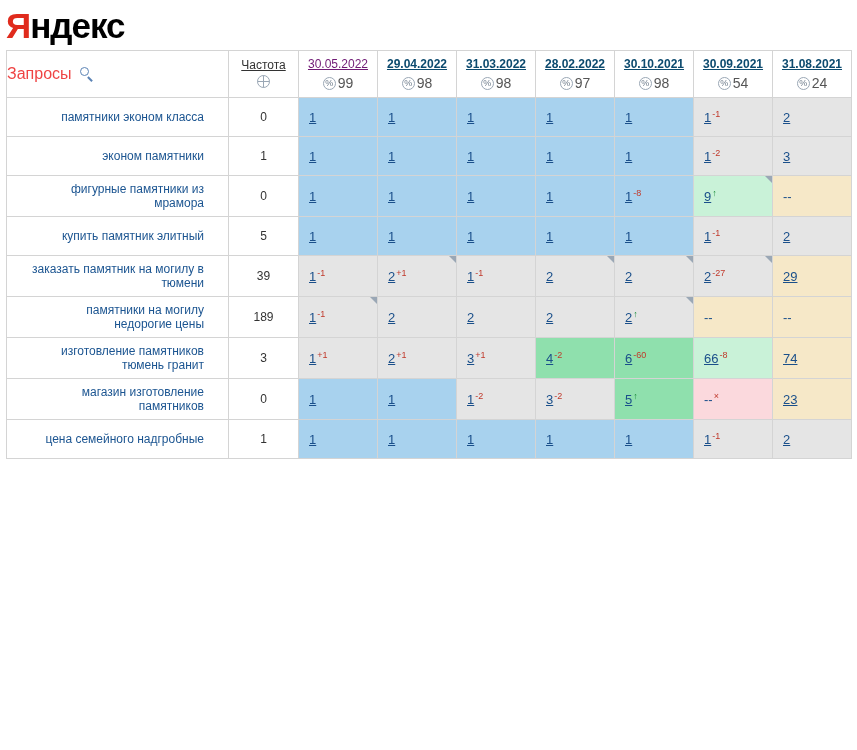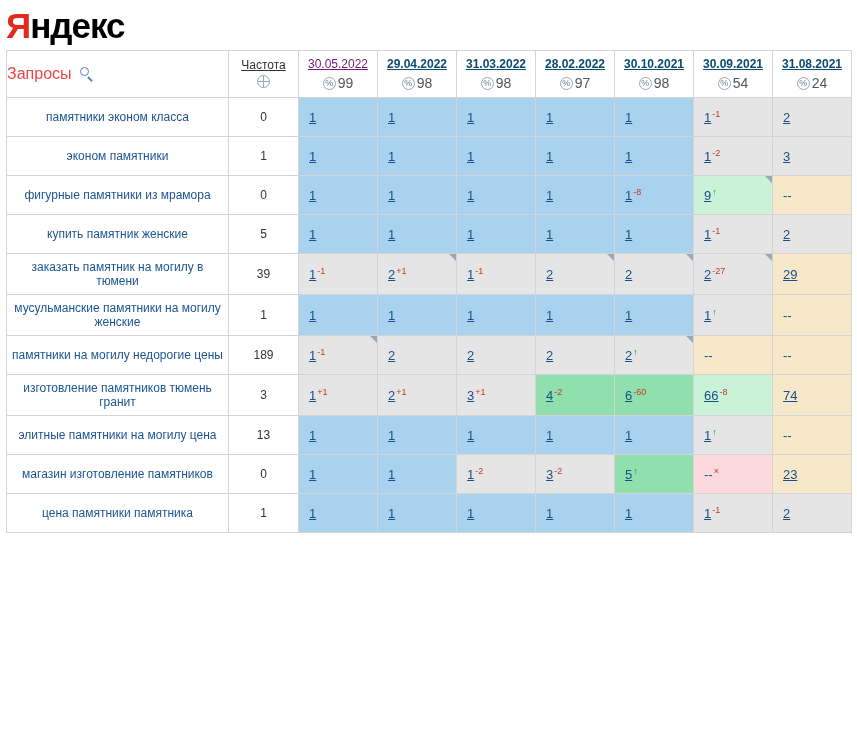--- a/index.html
+++ b/index.html
@@ -139,22 +139,22 @@
     text-align: center;
     box-sizing: border-box;
   }
   .pct-val {
     font-size: 14px;
     color: #555555;
   }
 
   
   tbody td.q {
-    text-align: center;
-    padding: 6px 4px;
+    text-align: right;
+    padding: 6px 24px;
     font-size: 12px;
     color: #1c5591;
     line-height: 14px;
     background: #ffffff;
   }
   tbody td.freq {
     text-align: center;
     font-size: 12px;
     color: #333333;
     background: #ffffff;
@@ -310,51 +310,40 @@
           <td class="freq">0</td>
           <td class="pos bg-blue"><span class="val">1</span></td>
           <td class="pos bg-blue"><span class="val">1</span></td>
           <td class="pos bg-blue"><span class="val">1</span></td>
           <td class="pos bg-blue"><span class="val">1</span></td>
           <td class="pos bg-blue"><span class="val">1</span><span class="delta down">-8</span></td>
           <td class="pos bg-green-l"><span class="val">9</span><span class="delta up">↑</span><span class="corner"></span></td>
           <td class="pos bg-cream"><span class="val nolink">--</span></td>
         </tr>
         <tr>
-          <td class="q">купить памятник женские</td>
+          <td class="q">купить памятник элитный</td>
           <td class="freq">5</td>
           <td class="pos bg-blue"><span class="val">1</span></td>
           <td class="pos bg-blue"><span class="val">1</span></td>
           <td class="pos bg-blue"><span class="val">1</span></td>
           <td class="pos bg-blue"><span class="val">1</span></td>
           <td class="pos bg-blue"><span class="val">1</span></td>
           <td class="pos bg-blue-l"><span class="val">1</span><span class="delta down">-1</span></td>
           <td class="pos bg-blue-l"><span class="val">2</span></td>
         </tr>
         <tr>
           <td class="q">заказать памятник на могилу в тюмени</td>
           <td class="freq">39</td>
           <td class="pos bg-blue-l"><span class="val">1</span><span class="delta down">-1</span></td>
           <td class="pos bg-blue-l"><span class="val">2</span><span class="delta down">+1</span><span class="corner"></span></td>
           <td class="pos bg-blue-l"><span class="val">1</span><span class="delta down">-1</span></td>
           <td class="pos bg-blue-l"><span class="val">2</span><span class="corner"></span></td>
           <td class="pos bg-blue-l"><span class="val">2</span><span class="corner"></span></td>
           <td class="pos bg-blue-l"><span class="val">2</span><span class="delta down">-27</span><span class="corner"></span></td>
           <td class="pos bg-cream"><span class="val">29</span></td>
-        </tr>
-        <tr>
-          <td class="q">мусульманские памятники на могилу женские</td>
-          <td class="freq">1</td>
-          <td class="pos bg-blue"><span class="val">1</span></td>
-          <td class="pos bg-blue"><span class="val">1</span></td>
-          <td class="pos bg-blue"><span class="val">1</span></td>
-          <td class="pos bg-blue"><span class="val">1</span></td>
-          <td class="pos bg-blue"><span class="val">1</span></td>
-          <td class="pos bg-blue-l"><span class="val">1</span><span class="delta up">↑</span></td>
-          <td class="pos bg-cream"><span class="val nolink">--</span></td>
         </tr>
         <tr>
           <td class="q">памятники на могилу недорогие цены</td>
           <td class="freq">189</td>
           <td class="pos bg-blue-l"><span class="val">1</span><span class="delta down">-1</span><span class="corner"></span></td>
           <td class="pos bg-blue-l"><span class="val">2</span></td>
           <td class="pos bg-blue-l"><span class="val">2</span></td>
           <td class="pos bg-blue-l"><span class="val">2</span></td>
           <td class="pos bg-blue-l"><span class="val">2</span><span class="delta up">↑</span><span class="corner"></span></td>
           <td class="pos bg-cream"><span class="val nolink">--</span></td>
@@ -365,43 +354,32 @@
           <td class="freq">3</td>
           <td class="pos bg-blue-l"><span class="val">1</span><span class="delta down">+1</span></td>
           <td class="pos bg-blue-l"><span class="val">2</span><span class="delta down">+1</span></td>
           <td class="pos bg-blue-l"><span class="val">3</span><span class="delta down">+1</span></td>
           <td class="pos bg-green"><span class="val">4</span><span class="delta down">-2</span></td>
           <td class="pos bg-green"><span class="val">6</span><span class="delta down">-60</span></td>
           <td class="pos bg-green-l"><span class="val">66</span><span class="delta down">-8</span></td>
           <td class="pos bg-cream"><span class="val">74</span></td>
         </tr>
         <tr>
-          <td class="q">элитные памятники на могилу цена</td>
-          <td class="freq">13</td>
-          <td class="pos bg-blue"><span class="val">1</span></td>
-          <td class="pos bg-blue"><span class="val">1</span></td>
-          <td class="pos bg-blue"><span class="val">1</span></td>
-          <td class="pos bg-blue"><span class="val">1</span></td>
-          <td class="pos bg-blue"><span class="val">1</span></td>
-          <td class="pos bg-blue-l"><span class="val">1</span><span class="delta up">↑</span></td>
-          <td class="pos bg-cream"><span class="val nolink">--</span></td>
-        </tr>
-        <tr>
           <td class="q">магазин изготовление памятников</td>
           <td class="freq">0</td>
           <td class="pos bg-blue"><span class="val">1</span></td>
           <td class="pos bg-blue"><span class="val">1</span></td>
           <td class="pos bg-blue-l"><span class="val">1</span><span class="delta down">-2</span></td>
           <td class="pos bg-blue-l"><span class="val">3</span><span class="delta down">-2</span></td>
           <td class="pos bg-green"><span class="val">5</span><span class="delta up">↑</span></td>
           <td class="pos bg-pink"><span class="val nolink">--</span><span class="delta down">×</span></td>
           <td class="pos bg-cream"><span class="val">23</span></td>
         </tr>
         <tr>
-          <td class="q">цена памятники памятника</td>
+          <td class="q">цена семейного надгробные</td>
           <td class="freq">1</td>
           <td class="pos bg-blue"><span class="val">1</span></td>
           <td class="pos bg-blue"><span class="val">1</span></td>
           <td class="pos bg-blue"><span class="val">1</span></td>
           <td class="pos bg-blue"><span class="val">1</span></td>
           <td class="pos bg-blue"><span class="val">1</span></td>
           <td class="pos bg-blue-l"><span class="val">1</span><span class="delta down">-1</span></td>
           <td class="pos bg-blue-l"><span class="val">2</span></td>
         </tr>
       </tbody>

